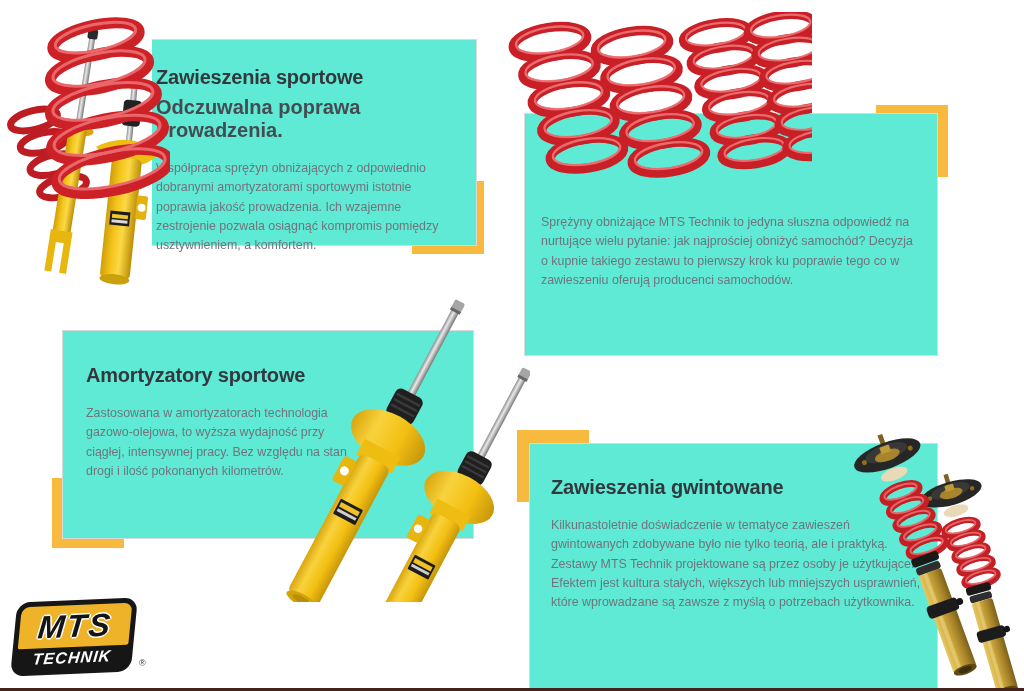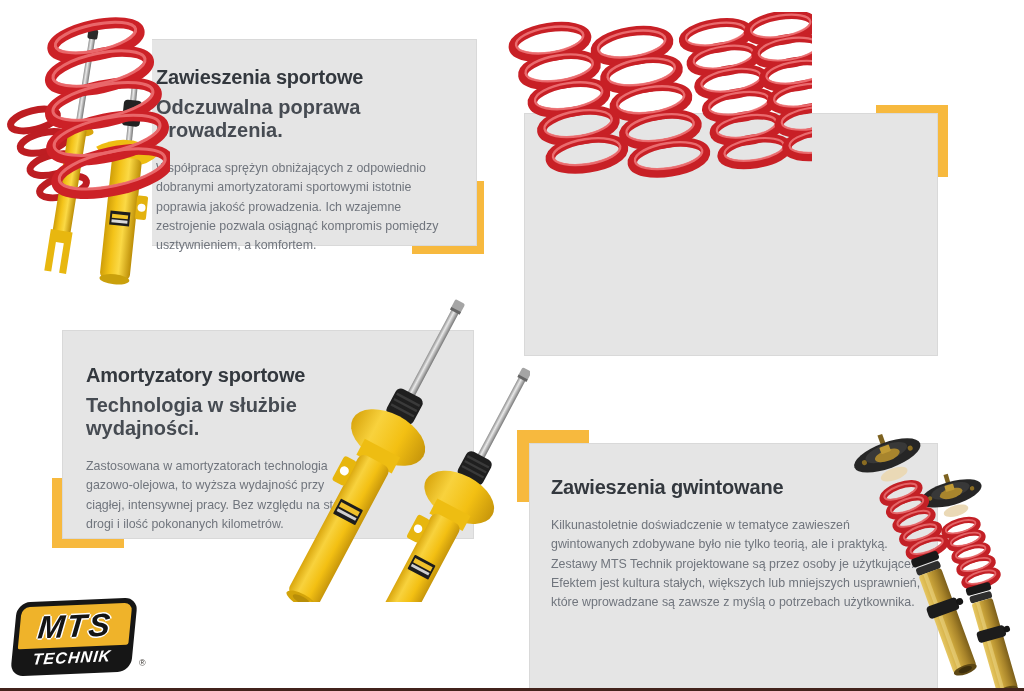--- a/index.html
+++ b/index.html
@@ -3,21 +3,21 @@
 <meta charset="utf-8">
 <style>
   html,body { margin:0; padding:0; background:#ffffff; }
   * { box-sizing:border-box; }
   .canvas {
     position:relative; width:1024px; height:691px; overflow:hidden;
     background:#ffffff; font-family:"Liberation Sans", sans-serif;
   }
   .accent { position:absolute; background:#f7b93e; z-index:1; }
   .card {
-    position:absolute; background:#e5e5e5; border:1px solid #d9d9d9; z-index:2;
+    position:absolute; background:#5eead4; border:1px solid #d9d9d9; z-index:2;
   }
   .card h2 {
     margin:0; font-size:20px; font-weight:bold; color:#33383e; letter-spacing:-0.2px;
   }
   .card .sub {
     margin:7px 0 0; font-size:20px; font-weight:700; color:#464b52;
   }
   .card .bodytxt {
     margin:17px 0 0; font-size:12.4px; line-height:1.56; color:#70757d;
   }
@@ -68,25 +68,25 @@
   <div class="accent" id="acc3"></div>
   <div class="accent" id="acc4"></div>
 
   <div class="card" id="card1">
     <h2>Zawieszenia sportowe</h2>
     <p class="sub">Odczuwalna poprawa prowadzenia.</p>
     <p class="bodytxt">Współpraca sprężyn obniżających z odpowiednio dobranymi amortyzatorami sportowymi istotnie poprawia jakość prowadzenia. Ich wzajemne zestrojenie pozwala osiągnąć kompromis pomiędzy usztywnieniem, a komfortem.</p>
   </div>
 
   <div class="card" id="card2">
+    <p class="bodytxt">Sprężyny obniżające MTS Technik to jedyna słuszna odpowiedź na nurtujące wielu pytanie: jak najprościej obniżyć samochód? Decyzja o kupnie takiego zestawu to pierwszy krok ku poprawie tego co w zawieszeniu oferują producenci samochodów.</p>
   </div>
 
   <div class="card" id="card3">
     <h2>Amortyzatory sportowe</h2>
-    <p class="sub">Technologia w służbie wydajności.</p>
     <p class="bodytxt">Zastosowana w amortyzatorach technologia gazowo-olejowa, to wyższa wydajność przy ciągłej, intensywnej pracy. Bez względu na stan drogi i ilość pokonanych kilometrów.</p>
   </div>
 
   <div class="card" id="card4">
     <h2>Zawieszenia gwintowane</h2>
     <p class="bodytxt">Kilkunastoletnie doświadczenie w tematyce zawieszeń gwintowanych zdobywane było nie tylko teorią, ale i praktyką. Zestawy MTS Technik projektowane są przez osoby je użytkujące. Efektem jest kultura stałych, większych lub mniejszych usprawnień, które wprowadzane są zawsze z myślą o potrzebach użytkownika.</p>
   </div>
 
   <svg class="art" id="art-kit" width="170" height="285" viewBox="0 0 170 285">
     <defs>

